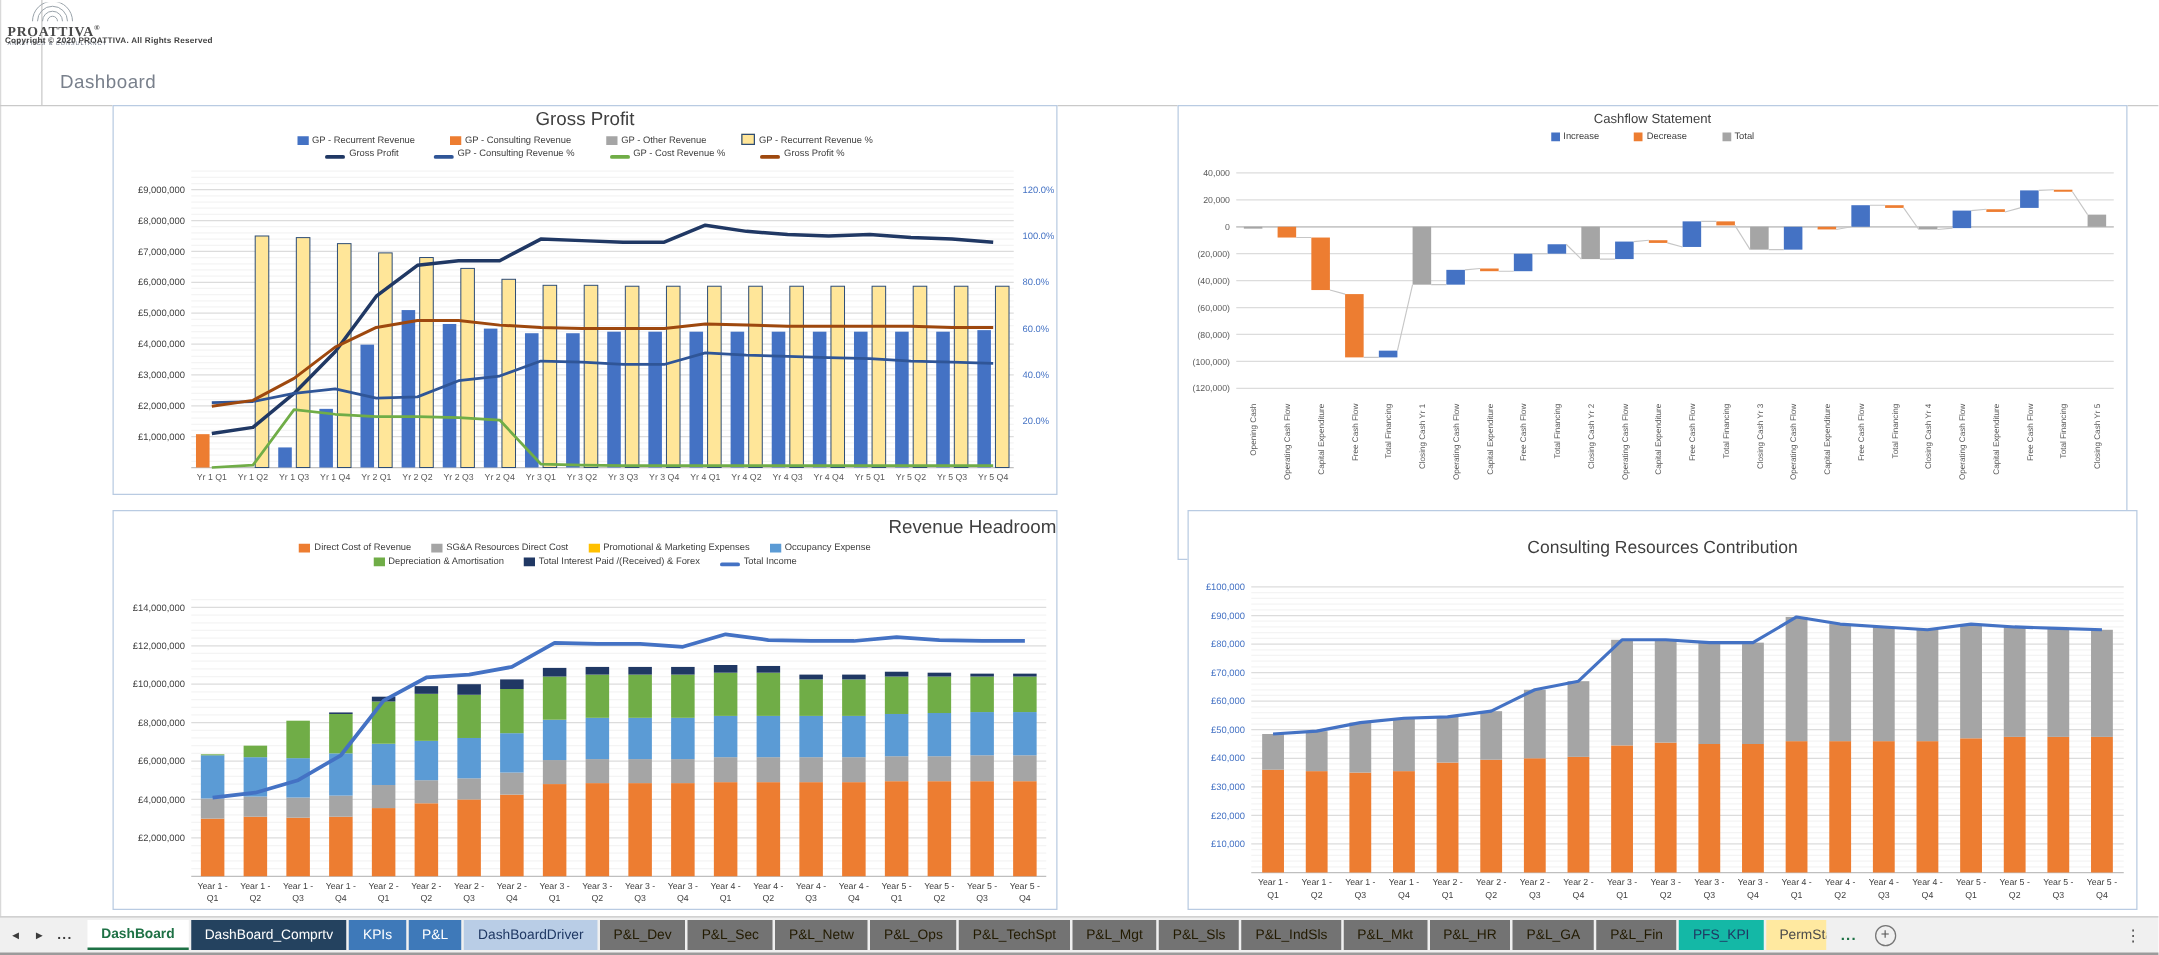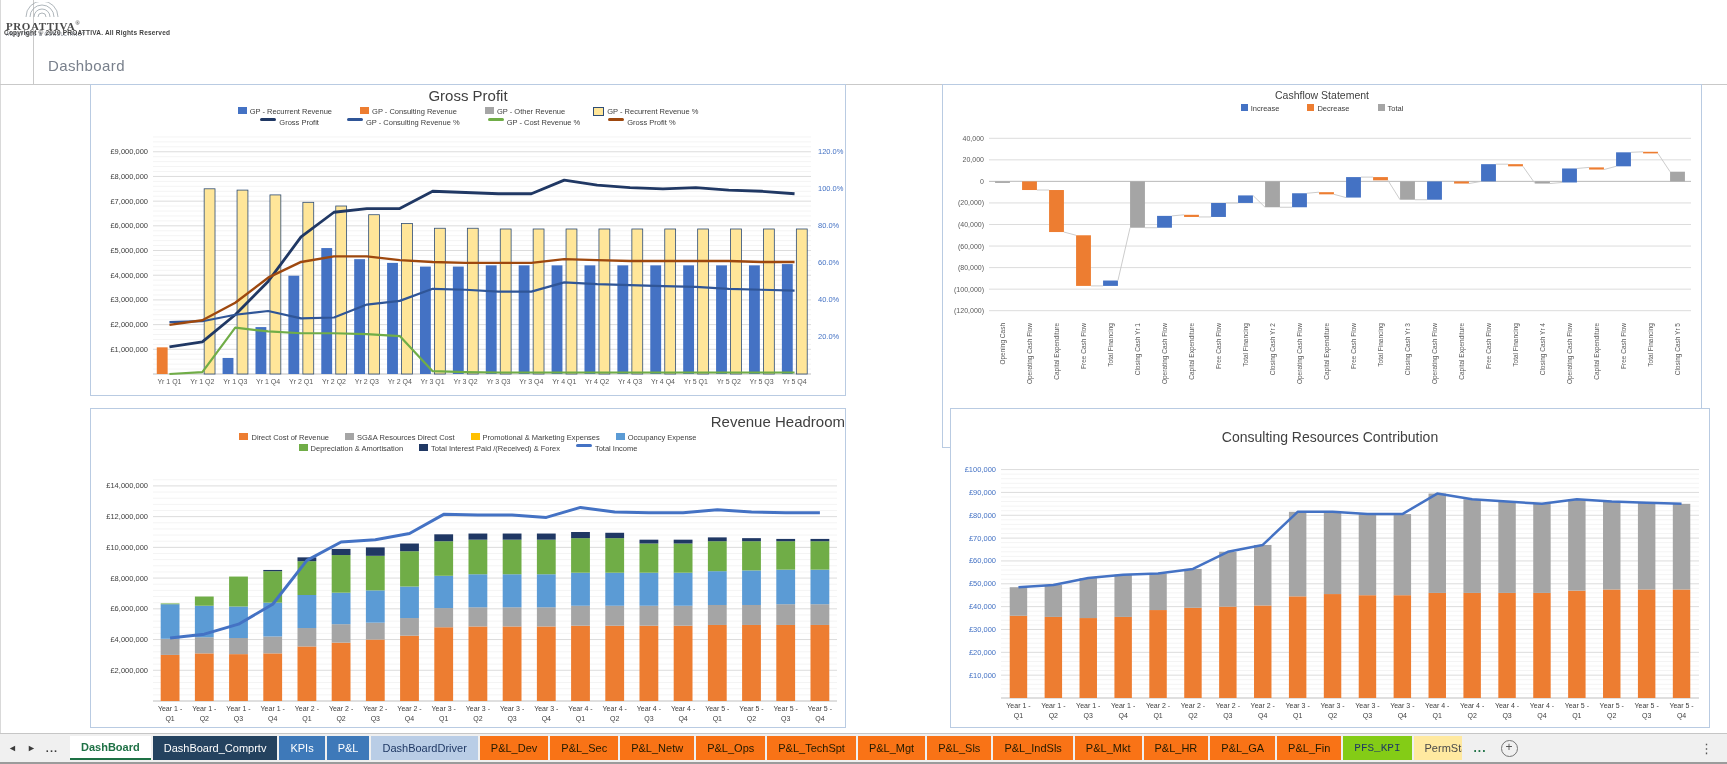--- a/index.html
+++ b/index.html
@@ -22,39 +22,39 @@
   #box-rh{left:90px;top:408px;width:756px;height:320px;}
   #box-cr{left:950px;top:408px;width:760px;height:320px;}
   .chart-title{text-align:center;color:#3F3F3F;}
   #box-gp .chart-title{font-size:15px;margin-top:2px;}
   #box-cf .chart-title{font-size:10.5px;margin-top:4px;}
   #box-rh .chart-title{font-size:15px;margin-top:4px;text-align:right;}
   #box-cr .chart-title{font-size:14px;margin-top:20px;}
   .legend{margin-top:3px;}
   .lgrow{display:flex;justify-content:center;gap:28px;margin-top:2px;}
   #box-rh .lgrow{gap:16px;}
-  .lgitem{display:flex;align-items:flex-start;gap:3px;font-size:7.5px;color:#404040;white-space:nowrap;}
+  .lgitem{display:flex;align-items:flex-end;gap:3px;font-size:7.5px;color:#404040;white-space:nowrap;}
   .sw-rect{display:inline-block;width:9px;height:7px;}
   .sw-line{display:inline-block;width:16px;height:3px;border-radius:2px;}
   .sw-sq{display:inline-block;width:7px;height:7px;}
   .chart-box svg{position:absolute;left:0;font-family:"Liberation Sans",sans-serif;}
   #svg-gp{top:46px;} #svg-cf{top:40px;} #svg-rh{top:70px;} #svg-cr{top:52px;}
   .tabbar{position:absolute;left:0;top:733px;width:1727px;height:31px;background:#F0F0F0;
           box-sizing:border-box;border-top:1px solid #C6C6C6;border-bottom:2px solid #9B9B9B;
           display:flex;align-items:center;padding-left:8px;}
   .navbtn{color:#3B3B3B;font-size:9px;margin-right:10px;cursor:default;}
   .navmore{color:#3B3B3B;font-size:11px;font-weight:bold;margin-right:12px;letter-spacing:1px;}
   #tabs{display:flex;align-items:center;height:24px;}
   .tab{height:24px;line-height:24px;padding:0 11px;font-size:11px;margin-right:2px;white-space:nowrap;box-sizing:border-box;}
   .t-active{background:#fff;color:#1E7145;font-weight:bold;border-bottom:2px solid #1E7145;line-height:22px;}
   .t-darknavy{background:#24425F;color:#fff;}
   .t-blue{background:#3E79B9;color:#fff;}
   .t-lightblue{background:#B9CDE6;color:#1F3864;}
-  .t-gold{background:#f97316;color:#221A00;}
-  .t-paleblue{background:#84cc16;color:#1F3864;font-family:Liberation Mono, monospace;}
+  .t-gold{background:#737373;color:#221A00;}
+  .t-paleblue{background:#14b8a6;color:#1F3864;}
   .t-paleyellow{background:#FFE9A0;color:#4A4A4A;width:48px;padding-right:0;overflow:hidden;}
   .overflow-dots{color:#1E7145;font-weight:bold;font-size:12px;margin:0 14px 0 10px;letter-spacing:1px;}
   .add-btn{display:inline-block;width:15px;height:15px;border:1px solid #757575;border-radius:50%;
            color:#555;font-size:12px;line-height:13px;text-align:center;margin-right:10px;}
   .menu-dots{color:#555;font-size:13px;margin-left:auto;margin-right:14px;}
 </style>
 </head>
 <body>
 
 <div class="page">

